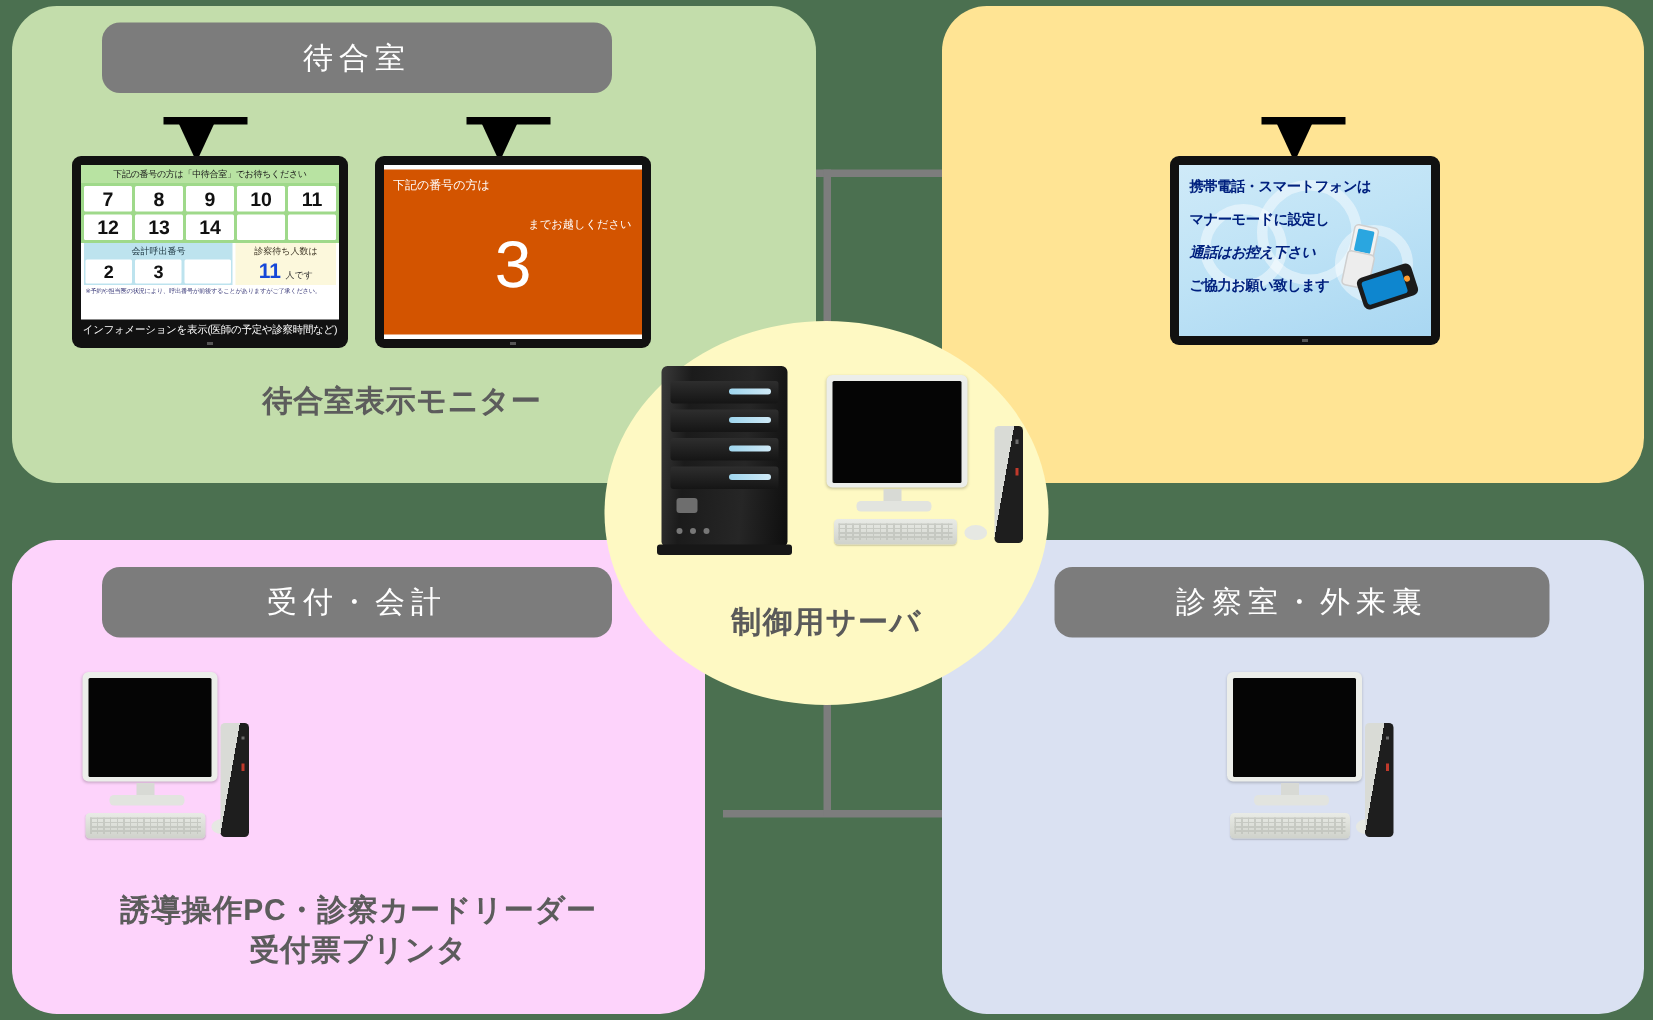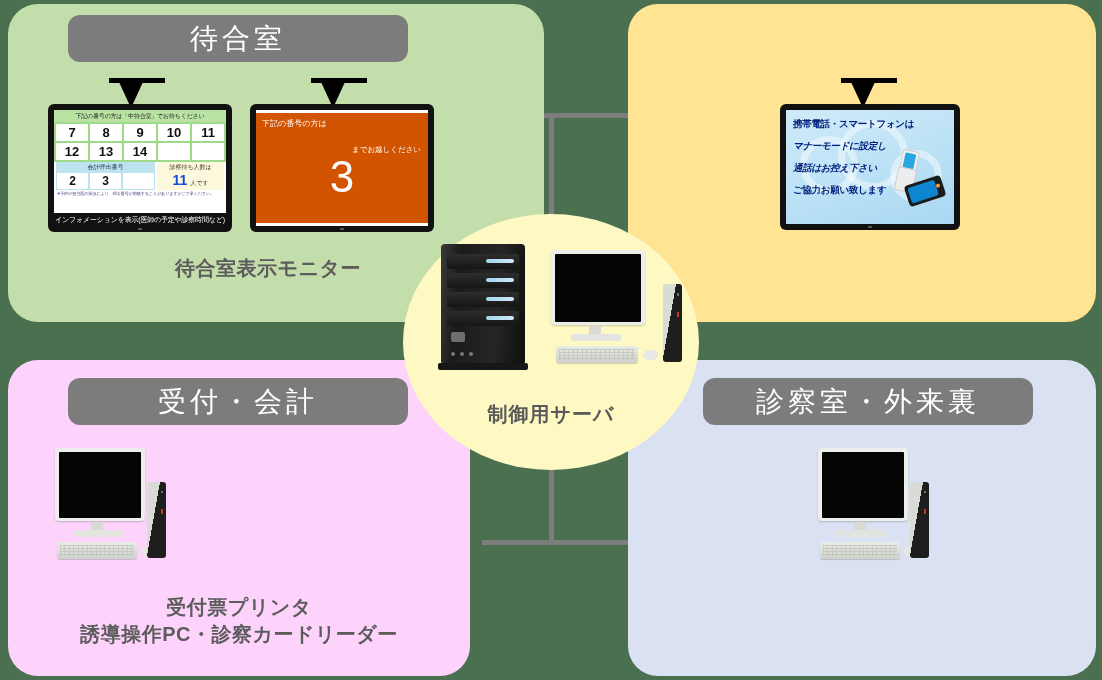--- a/index.html
+++ b/index.html
@@ -30,21 +30,21 @@
   .p-recep  .inner{background:#fdd3fb;}
   .p-exam   {left:628px;top:360px; width:468px;height:316px;}
   .p-exam   .inner{background:#dae1f2;}
 
   
   .pill{
     position:absolute;
     background:#7c7c7c;border-radius:12px;
     color:#ffffff;
     display:flex;align-items:center;justify-content:center;
-    font-size:28px;letter-spacing:4px;font-weight:400;
+    font-size:20px;letter-spacing:4px;font-weight:400;
     z-index:3;
   }
   .pill-wait {left:68px; top:15px; width:340px;height:47px;}
   .pill-mid  {left:695px;top:15px; width:340px;height:47px;}
   .pill-recep{left:68px; top:378px;width:340px;height:47px;}
   .pill-exam {left:703px;top:378px;width:330px;height:47px;}
 
   
   .caption{
     position:absolute;z-index:4;
@@ -139,21 +139,21 @@
   }
   .ring{position:absolute;border:7px solid rgba(255,255,255,.45);border-radius:50%;}
   .ring1{width:44px;height:44px;left:14px;top:26px;}
   .ring2{width:56px;height:56px;left:52px;top:10px;}
   .ring3{width:38px;height:38px;left:104px;top:40px;}
   .ph-line{
     position:absolute;left:7px;color:#00207e;
     font-size:9.5px;font-weight:bold;white-space:nowrap;letter-spacing:-0.3px;
   }
   .ph-1{top:8px;}
-  .ph-2{top:30px;font-style:italic;}
+  .ph-2{top:30px;}
   .ph-3{top:52px;font-style:italic;}
   .ph-4{top:74px;}
   
   .flip{position:absolute;left:112px;top:40px;width:18px;height:40px;transform:rotate(12deg);}
   .flip .top{position:absolute;left:1px;top:0;width:15px;height:20px;background:#f2f2f2;border:1px solid #cfcfcf;border-radius:3px;}
   .flip .top i{position:absolute;left:2px;top:2px;right:2px;bottom:3px;background:#2aa6e0;border-radius:1px;display:block;}
   .flip .bot{position:absolute;left:0;top:18px;width:17px;height:22px;background:#ededed;border:1px solid #cfcfcf;border-radius:3px;}
   
   .smart{position:absolute;left:120px;top:70px;width:38px;height:22px;background:#1b1b1b;border-radius:4px;transform:rotate(-18deg);}
   .smart i{position:absolute;left:3px;top:3px;width:28px;height:16px;background:#0e86cf;border-radius:2px;display:block;}
@@ -407,22 +407,22 @@
     <span class="blue"></span>
     <span class="paper"></span>
     <span class="btn">
         <i></i>
       </span>
     <span class="knob"></span>
     <span class="brand">IIS</span>
   </div>
 
   <div class="caption cap-recep">
+    <div>誘導操作PC・診察カードリーダー</div>
     <div>受付票プリンタ</div>
-    <div>誘導操作PC・診察カードリーダー</div>
   </div>
 
   <div class="panel p-exam">
     <div class="inner"></div>
   </div>
   <div class="pill pill-exam">
     <span>診察室・外来裏</span>
   </div>
 
   <div class="pc ex-pc" style="position:absolute;left:818px;top:448px;z-index:5;">

